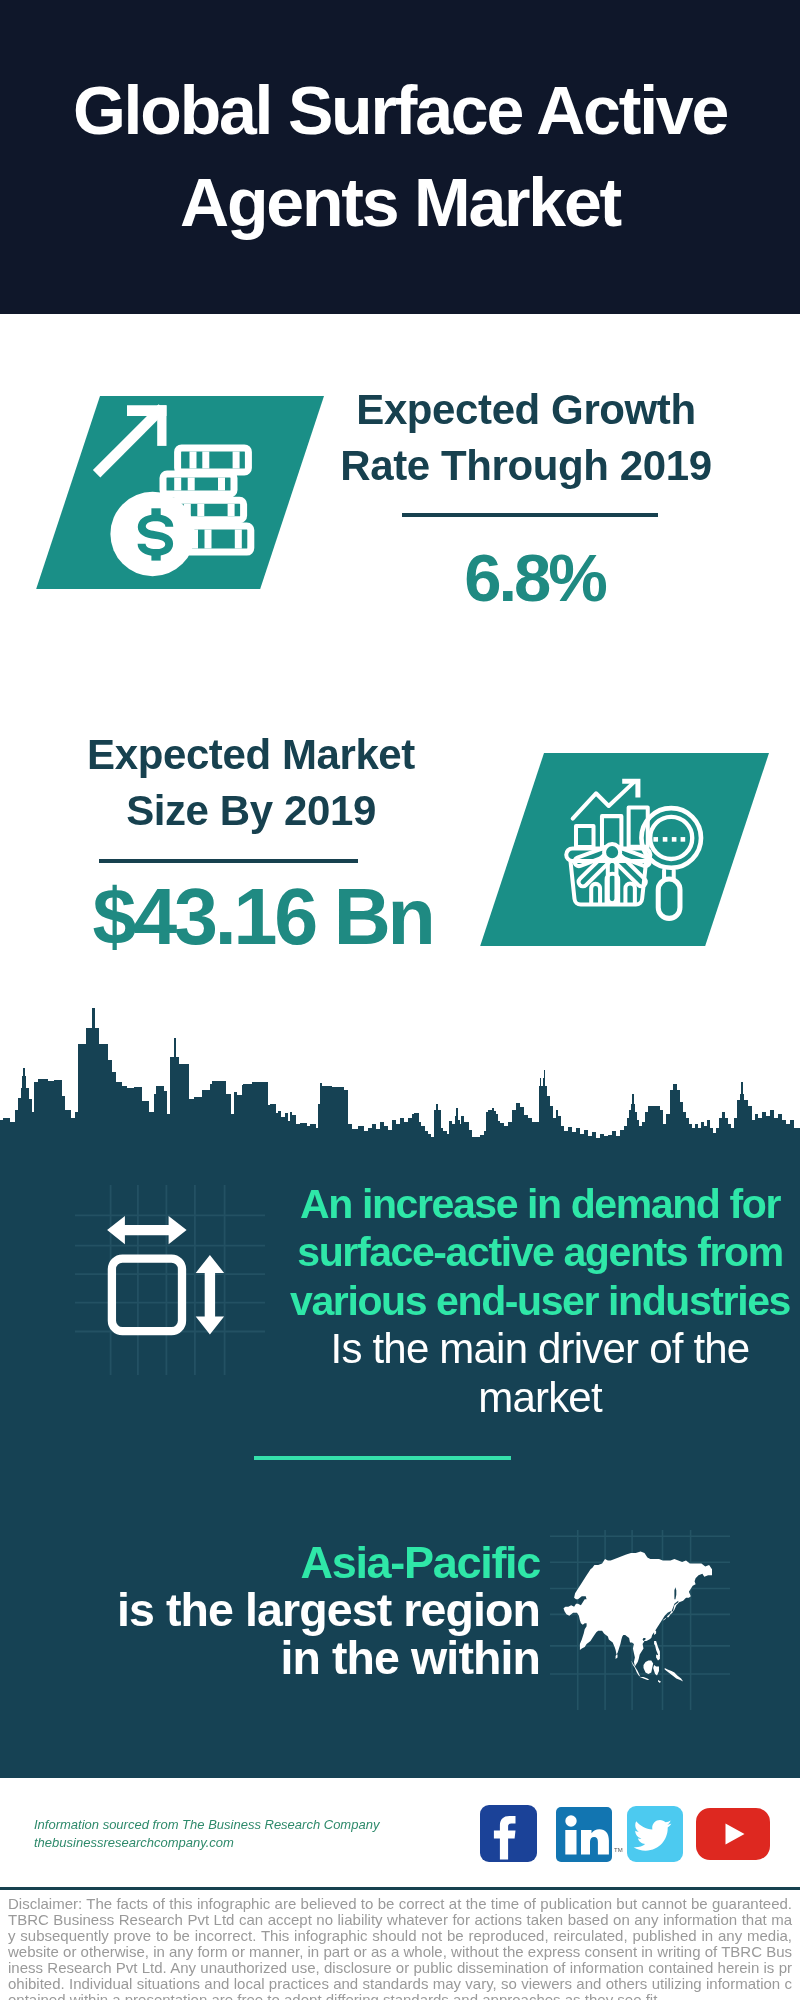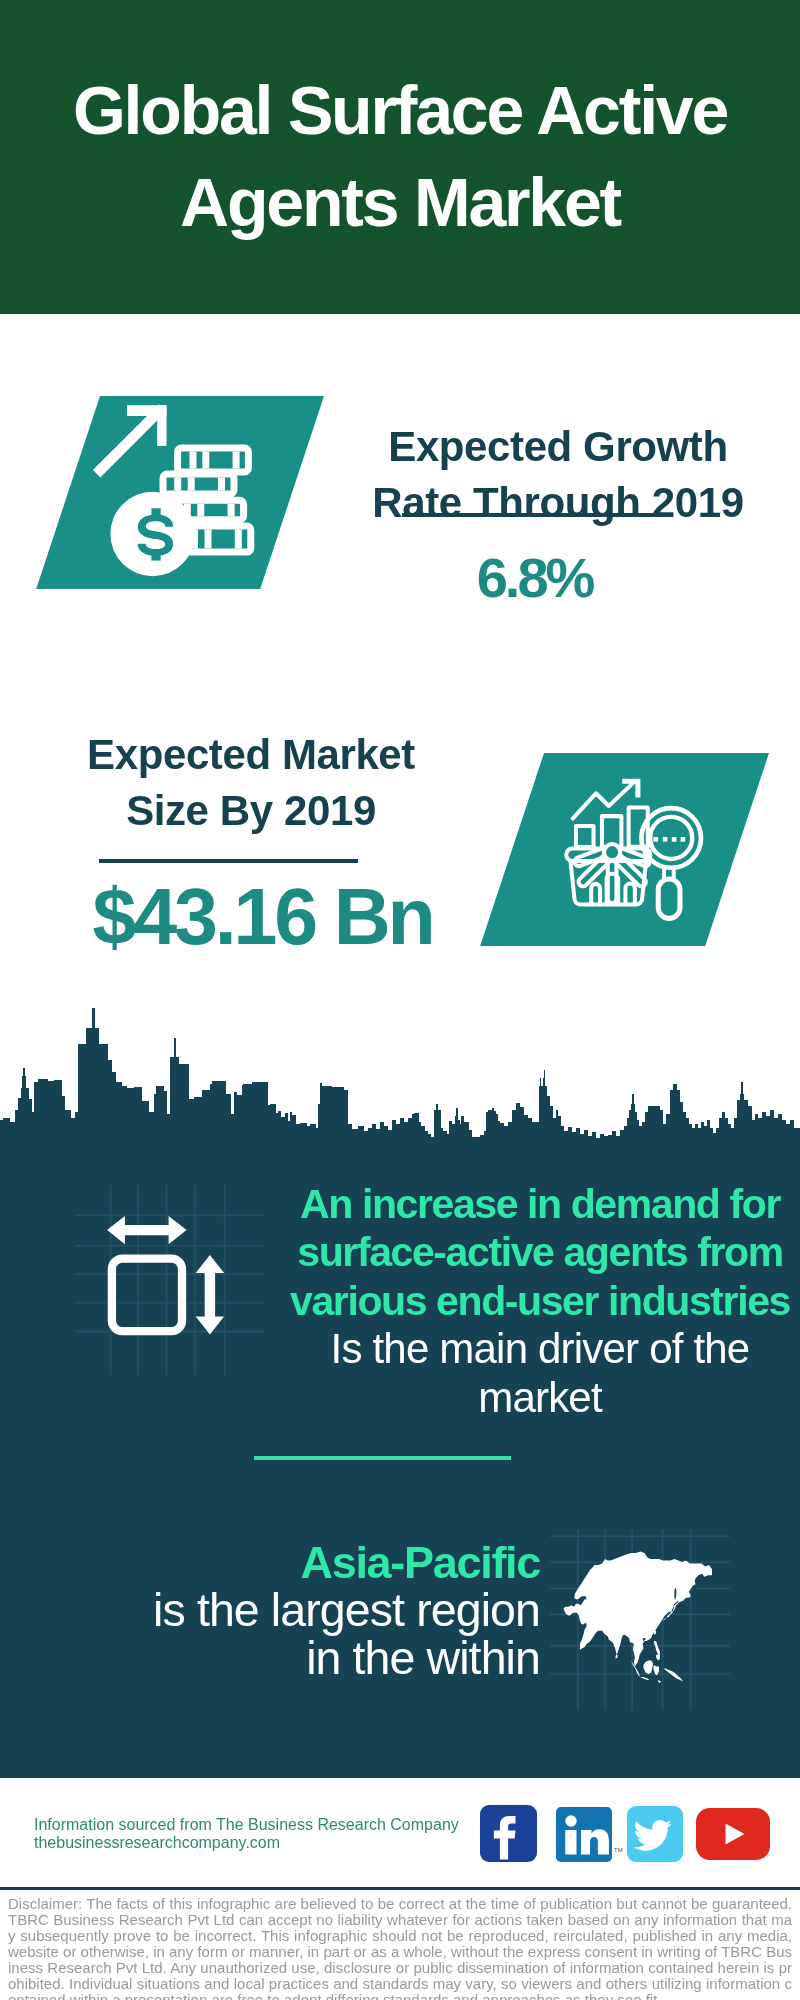--- a/index.html
+++ b/index.html
@@ -1,41 +1,41 @@
 <!DOCTYPE html>
 <html><head>
 <meta charset="utf-8">
 <style>
   html,body{margin:0;padding:0;background:#fff;}
   body{width:800px;height:2000px;overflow:hidden;
        font-family:"Liberation Sans",sans-serif;-webkit-font-smoothing:antialiased;}
   .page{position:relative;width:800px;height:2000px;overflow:hidden;background:#fff;}
 
   
-  .hdr{position:absolute;left:0;top:0;width:800px;height:314px;background:#14532d;}
+  .hdr{position:absolute;left:0;top:0;width:800px;height:314px;background:#0f172a;}
   .hdr h1{margin:0;color:#fff;text-align:center;font-weight:bold;font-size:68px;
           line-height:92px;padding-top:64px;letter-spacing:-2.2px;}
 
   
   .para{position:absolute;}
   .stat-title{position:absolute;color:#17414f;font-weight:bold;font-size:42px;line-height:56px;
               text-align:center;letter-spacing:-0.4px;}
   .rule{position:absolute;height:4px;background:#17414f;}
   .stat-val{position:absolute;color:#1f8a82;font-weight:bold;text-align:center;letter-spacing:-3px;padding-right:3px;box-sizing:border-box;}
 
   
   .plgm{position:absolute;background:#1a8f87;}
 
   
   .band{position:absolute;left:0;width:800px;background:#164254;}
   .sky{position:absolute;left:0;width:800px;}
 
   .mint{color:#2fe7a8;}
   .wht{color:#ffffff;}
-  .srcline{color:#2e8a6b;font-size:16px;line-height:19px;white-space:nowrap;}
+  .srcline{color:#2e8a6b;font-size:13px;line-height:19px;white-space:nowrap;font-style:italic;}
   .disc{color:#9a9a9a;font-size:15px;line-height:16px;text-align:justify;word-break:break-all;}
   .sep{position:absolute;height:3px;background:#17414f;}
   .sicon{position:absolute;border-radius:10px;}
 </style>
 </head>
 <body>
 
 <div class="page">
 
   <div class="hdr">
@@ -67,26 +67,26 @@
       </g>
 
       <circle cx="152.6" cy="534" r="42.2" fill="#ffffff"></circle>
       <g fill="#1a8f87">
         <rect x="151.4" y="508.3" width="9.3" height="9.5"></rect>
         <rect x="151.4" y="551.2" width="9.3" height="9.4"></rect>
         <path d="M155.5 514.4 c-10.6 0 -17.7 5.2 -17.7 12.6 c0 7.5 7.1 10.7 17.7 12.1 c6.3 0.9 9.7 2.3 9.7 5.3 c0 3.1 -4.3 4.7 -9.7 4.7 c-5.7 0 -9.9 -2.0 -9.9 -5.4 h-8.0 c0 7.4 7.2 12.2 17.9 12.2 c10.7 0 17.6 -4.7 17.6 -12.2 c0 -7.4 -7.0 -10.7 -17.6 -12.4 c-6.4 -1.0 -9.7 -2.3 -9.7 -5.0 c0 -3.1 4.3 -5.0 9.7 -5.0 c5.7 0 9.9 2.0 9.9 5.4 h7.9 c0 -7.4 -7.2 -12.4 -17.8 -12.4 z"></path>
       </g>
     </svg>
   </div>
-  <div class="stat-title" style="left:348px;top:382px;width:420px;margin-top:37px;">
+  <div class="stat-title" style="left:316px;top:382px;width:420px;">
     <div>Expected Growth</div>
     <div>Rate Through 2019</div>
   </div>
   <div class="rule" style="left:402px;top:513px;width:256px;"></div>
-  <div class="stat-val" style="left:330px;top:538px;width:412px;font-size:56px;line-height:80px;">6.8%</div>
+  <div class="stat-val" style="left:330px;top:538px;width:412px;font-size:67px;line-height:80px;">6.8%</div>
 
   <div class="stat-title" style="left:41px;top:727px;width:420px;">
     <div>Expected Market</div>
     <div>Size By 2019</div>
   </div>
   <div class="rule" style="left:99px;top:859px;width:259px;"></div>
   <div class="stat-val" style="left:58px;top:877px;width:412px;font-size:79px;line-height:80px;white-space:nowrap;letter-spacing:-3.2px;">$43.16 Bn</div>
   <div class="plgm" style="left:544px;top:753px;width:225px;height:193px;transform:skewX(-18.3deg);transform-origin:top left;"></div>
   <div style="position:absolute;left:560px;top:765px;width:156px;height:156px;">
     <svg viewBox="0 0 155 155" width="156" height="156" fill="none" stroke="#ffffff" stroke-width="4.0" stroke-linecap="round" stroke-linejoin="round">
@@ -165,21 +165,21 @@
     </div>
     <div class="wht" style="font-weight:normal;font-size:42px;line-height:48.4px;letter-spacing:-0.8px;">
       <div>Is the main driver of the</div>
       <div>market</div>
     </div>
   </div>
   <div style="position:absolute;left:254px;top:1456px;width:257px;height:4px;background:#35e0ab;"></div>
 
   <div class="para" style="left:40px;top:1538px;width:500px;text-align:right;white-space:nowrap;">
     <div class="mint" style="font-weight:bold;font-size:45px;line-height:49.0px;letter-spacing:-1.3px;">Asia-Pacific</div>
-    <div class="wht" style="font-weight:normal;font-size:46.5px;line-height:47.7px;letter-spacing:-0.9px;">
+    <div class="wht" style="font-weight:bold;font-size:46.5px;line-height:47.7px;letter-spacing:-0.9px;">
       <div>is the largest region</div>
       <div>in the within</div>
     </div>
   </div>
   <div style="position:absolute;left:550px;top:1530px;width:180px;height:180px;">
     <svg viewBox="0 0 180 180" width="180" height="180" fill="none">
       <g stroke="#245465" stroke-width="1.6">
         <path d="M27.7 0 v180 M55.1 0 v180 M82.1 0 v180 M112.5 0 v180 M140.6 0 v180"></path>
         <path d="M0 6.3 h180 M0 32.2 h180 M0 58.5 h180 M0 84.4 h180 M0 115.9 h180 M0 144 h180"></path>
       </g>

